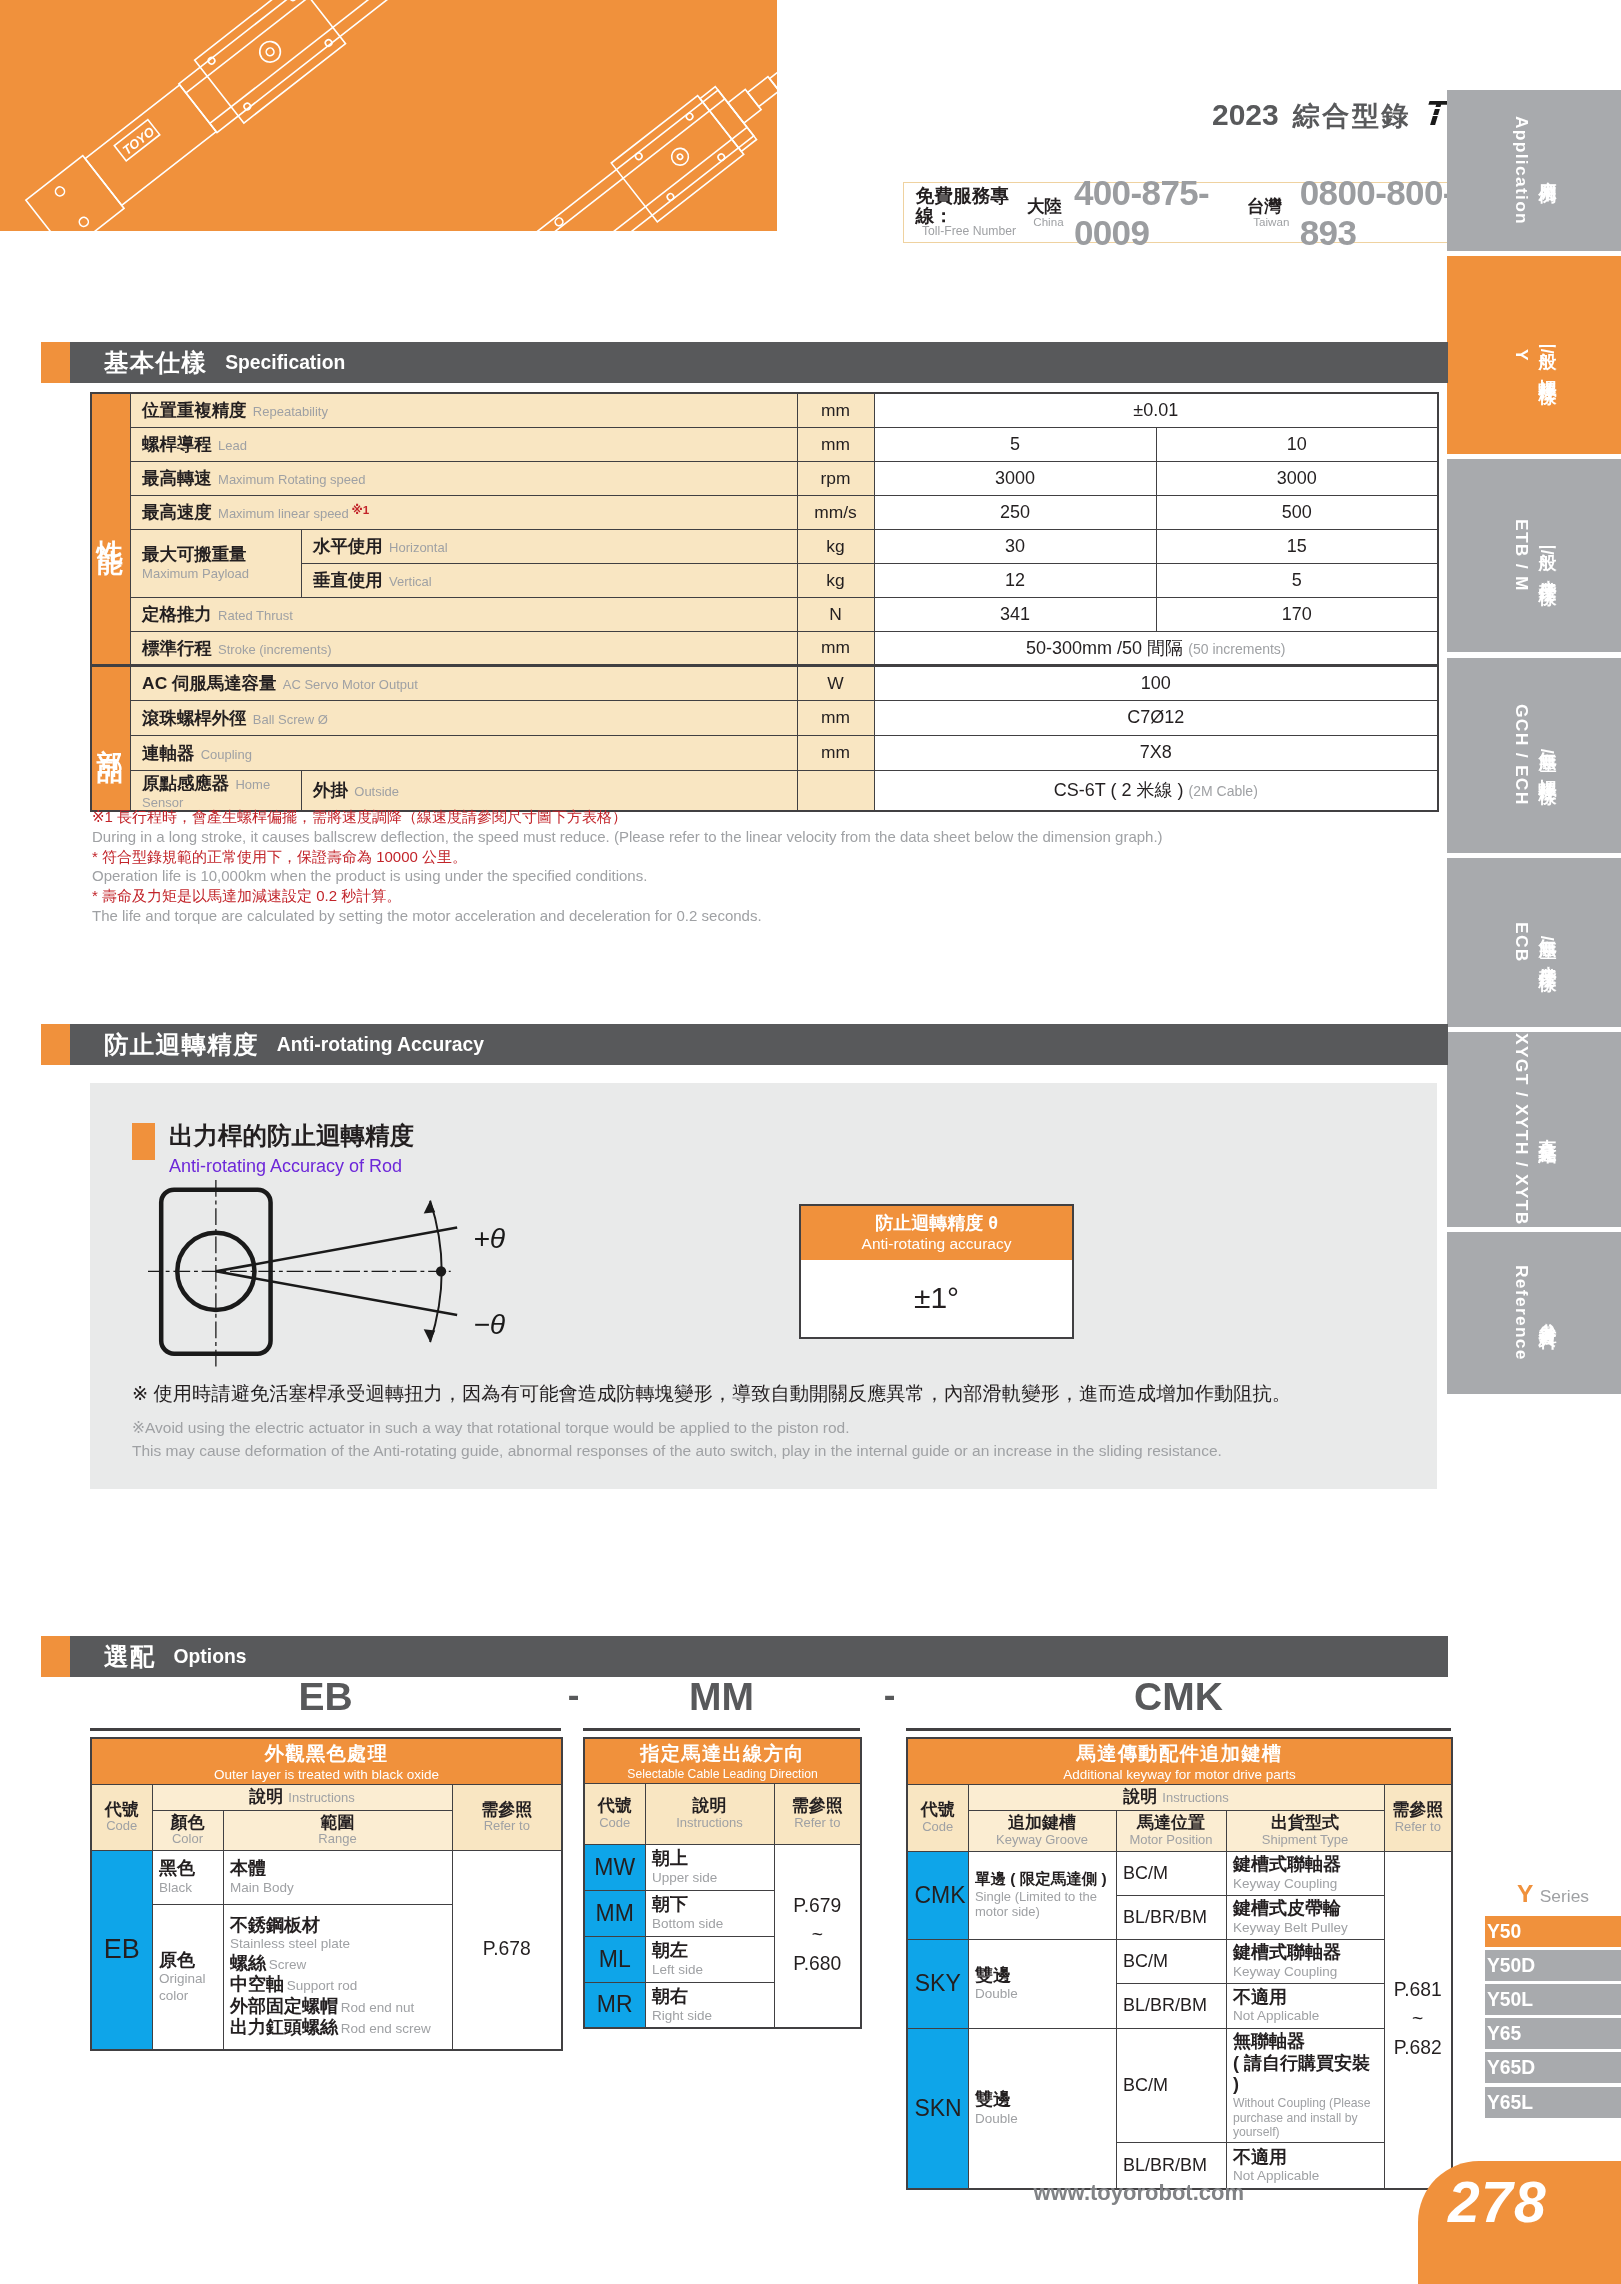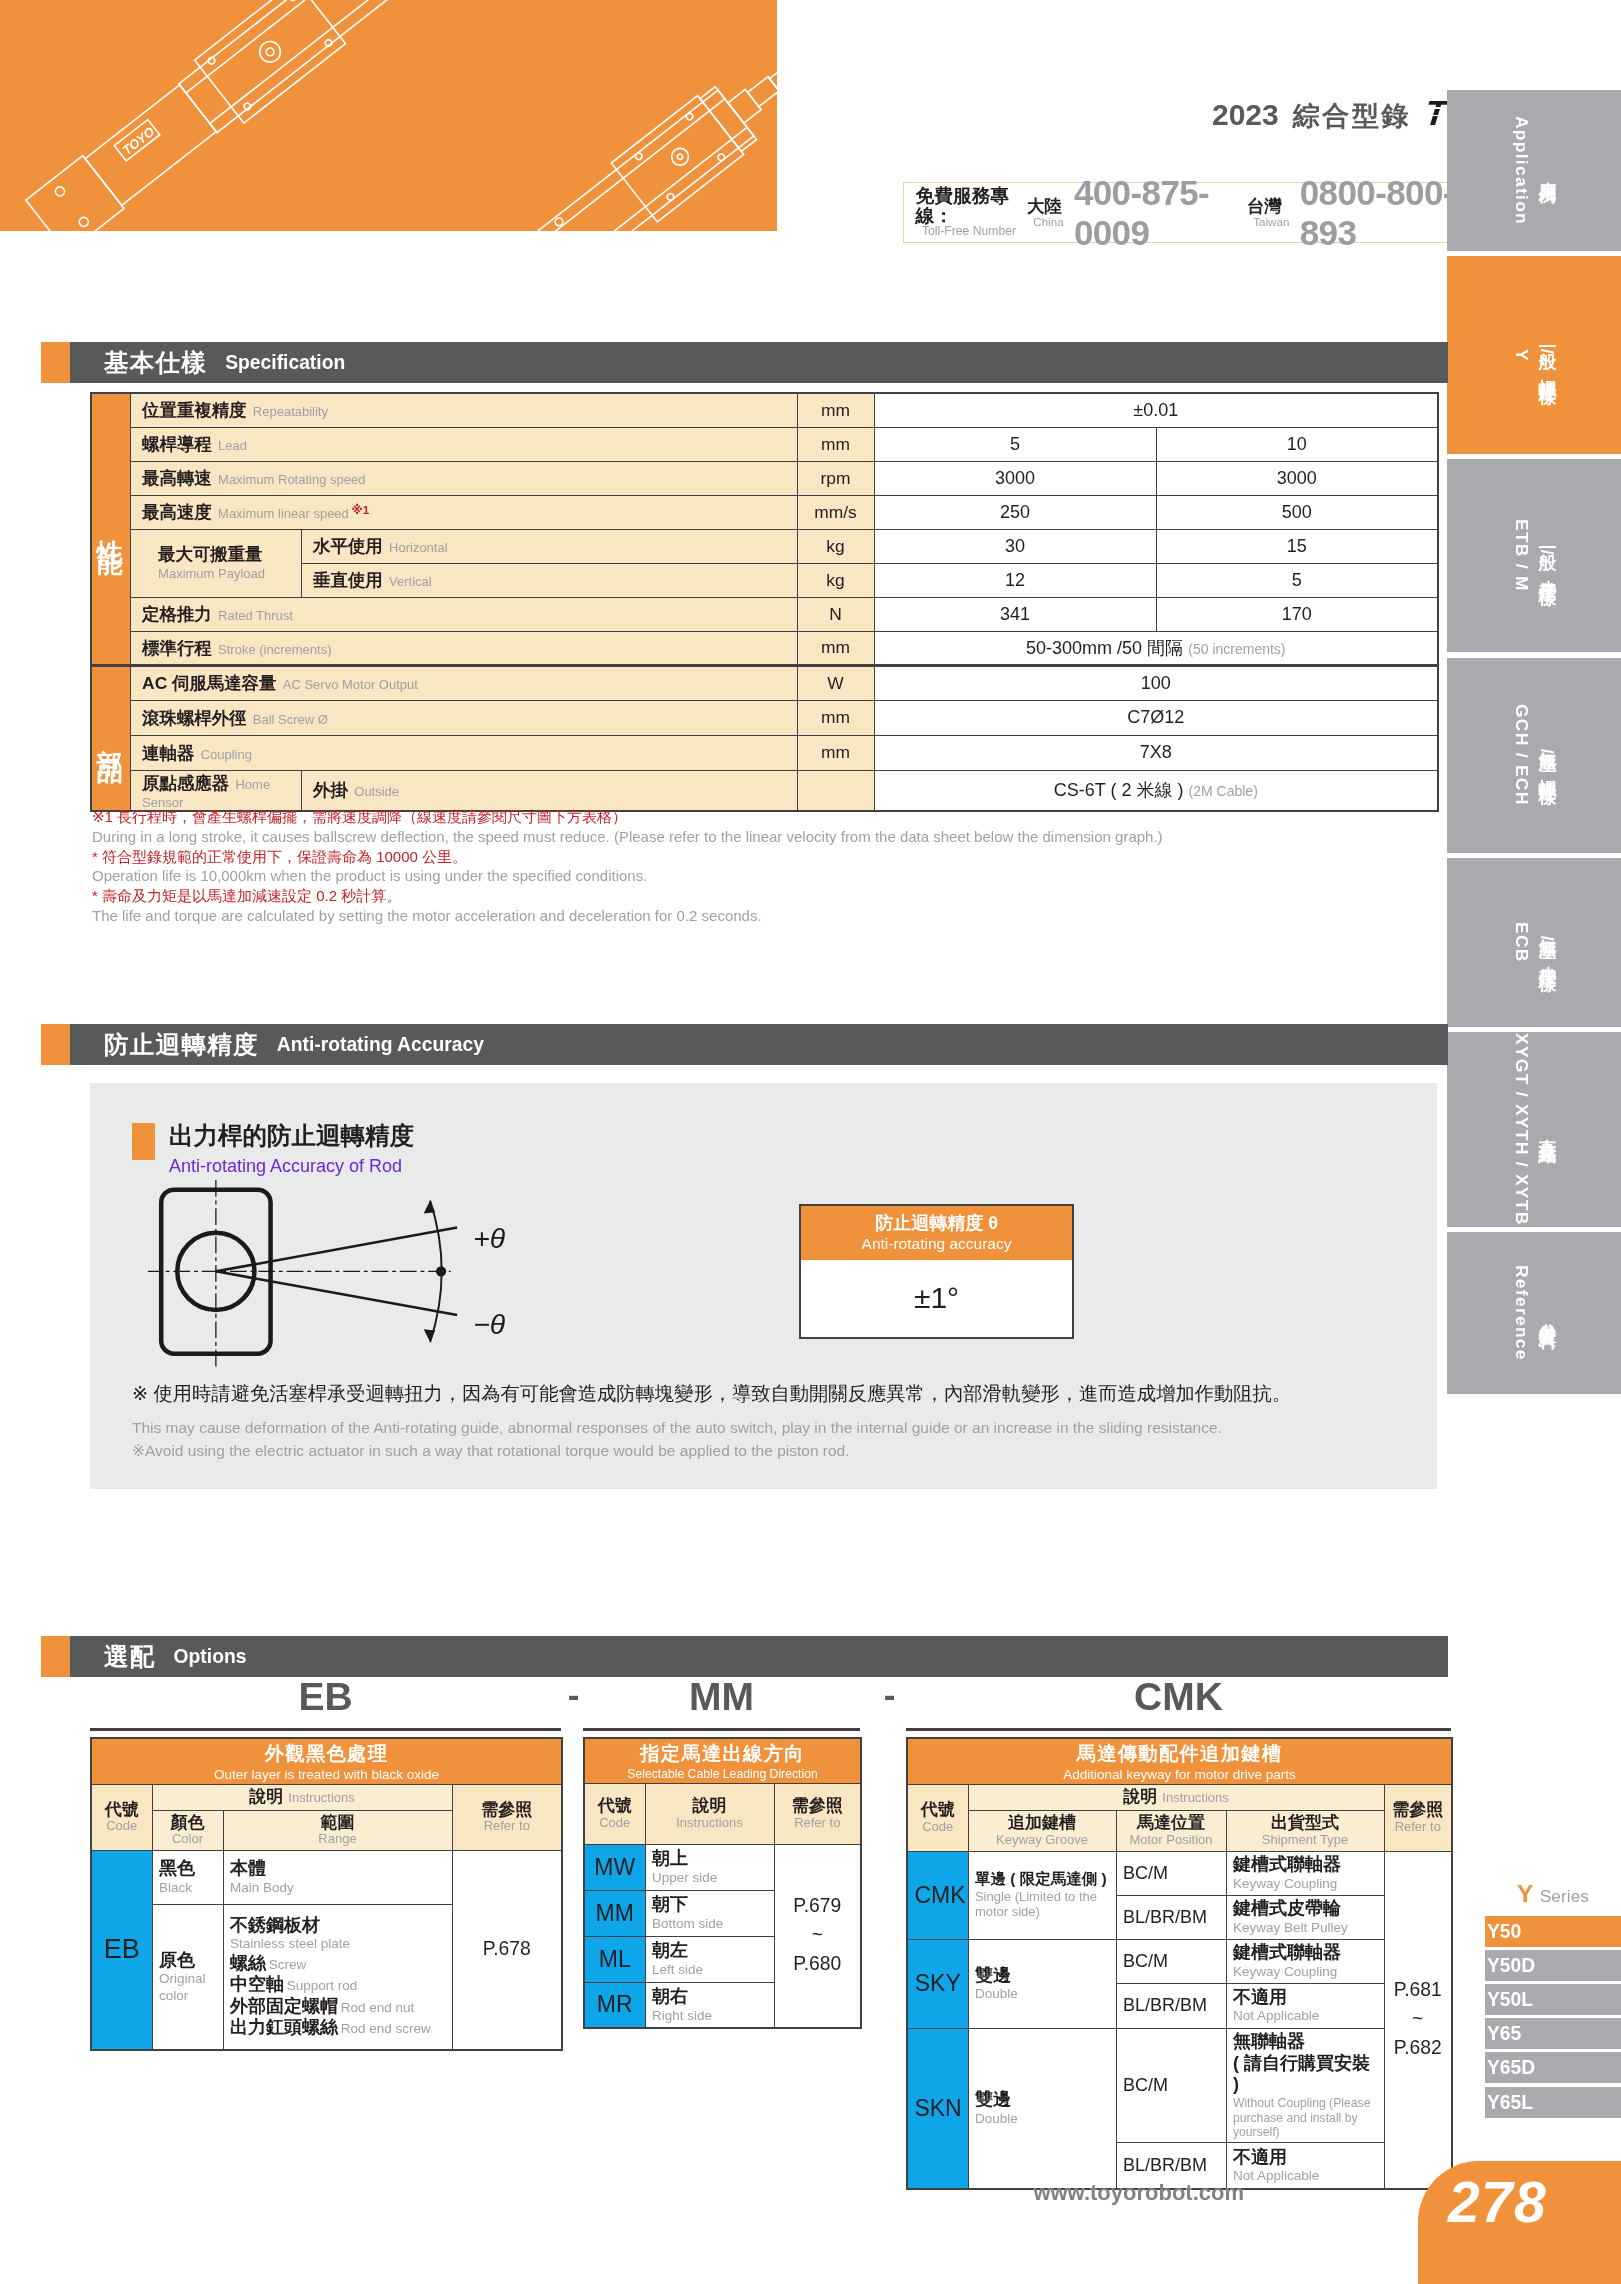--- a/index.html
+++ b/index.html
@@ -47,21 +47,21 @@
   table{border-collapse:collapse;table-layout:fixed;}
   .spec-table{position:absolute;left:90px;top:392px;width:1347px;border:2.6px solid #414042;}
   .spec-table td,.spec-table th{border:1.3px solid #414042;padding:0 0 0 11.6px;text-align:left;vertical-align:middle;}
   .spec-table .g{background:#F0913C;padding:0;text-align:center;vertical-align:middle;}
   .spec-table .g span{writing-mode:vertical-rl;color:#fff;font-size:26px;font-weight:bold;letter-spacing:9px;}
   .spec-table .lbl,.spec-table .sub,.spec-table .unit{background:#F9E6C2;}
   .spec-table .unit{text-align:center;padding:0;font-size:17.4px;}
   .spec-table .val{background:#fff;text-align:center;padding:0;font-size:18px;}
   .zh{font-size:17.4px;font-weight:bold;color:#231F20;}
   .en{font-size:13px;color:#9FA1A4;font-weight:normal;margin-left:6.4px;}
-  .blk .zh,.blk .en{display:block;margin-left:16px;line-height:1.25;}
+  .blk .zh,.blk .en{display:block;margin-left:0;line-height:1.25;}
   .sup-red{color:#C2242A;font-size:11.6px;vertical-align:super;margin-left:2.6px;font-weight:bold;}
   .val .gray{color:#9FA1A4;font-size:14px;margin-left:5.2px;}
   .sep-top td,.sep-top .g{border-top:3.9px solid #414042;}
 
   
   .footnotes{position:absolute;left:92px;top:807px;width:1225px;}
   .fn{font-size:15px;line-height:1.32;}
   .fn.red{color:#C2242A;}
   .fn.gray{color:#9FA1A4;}
 
@@ -363,22 +363,22 @@
     </svg>
     <div class="acc-box">
       <div class="acc-head">
         <span class="zh">防止迴轉精度 θ</span>
         <span class="en">Anti-rotating accuracy</span>
       </div>
       <div class="acc-val">±1°</div>
     </div>
     <div class="panel-note-zh">※ 使用時請避免活塞桿承受迴轉扭力，因為有可能會造成防轉塊變形，導致自動開關反應異常，內部滑軌變形，進而造成增加作動阻抗。</div>
     <div class="panel-note-en">
+      <div>※Avoid using the electric actuator in such a way that rotational torque would be applied to the piston rod.</div>
       <div>This may cause deformation of the Anti-rotating guide, abnormal responses of the auto switch, play in the internal guide or an increase in the sliding resistance.</div>
-      <div>※Avoid using the electric actuator in such a way that rotational torque would be applied to the piston rod.</div>
     </div>
   </div>
 
   <div class="sec-head" style="top:1636px">
     <div class="sec-square"></div>
     <div class="sec-bar">
       <span class="zh">選配</span>
       <span class="en">Options</span>
     </div>
   </div>

